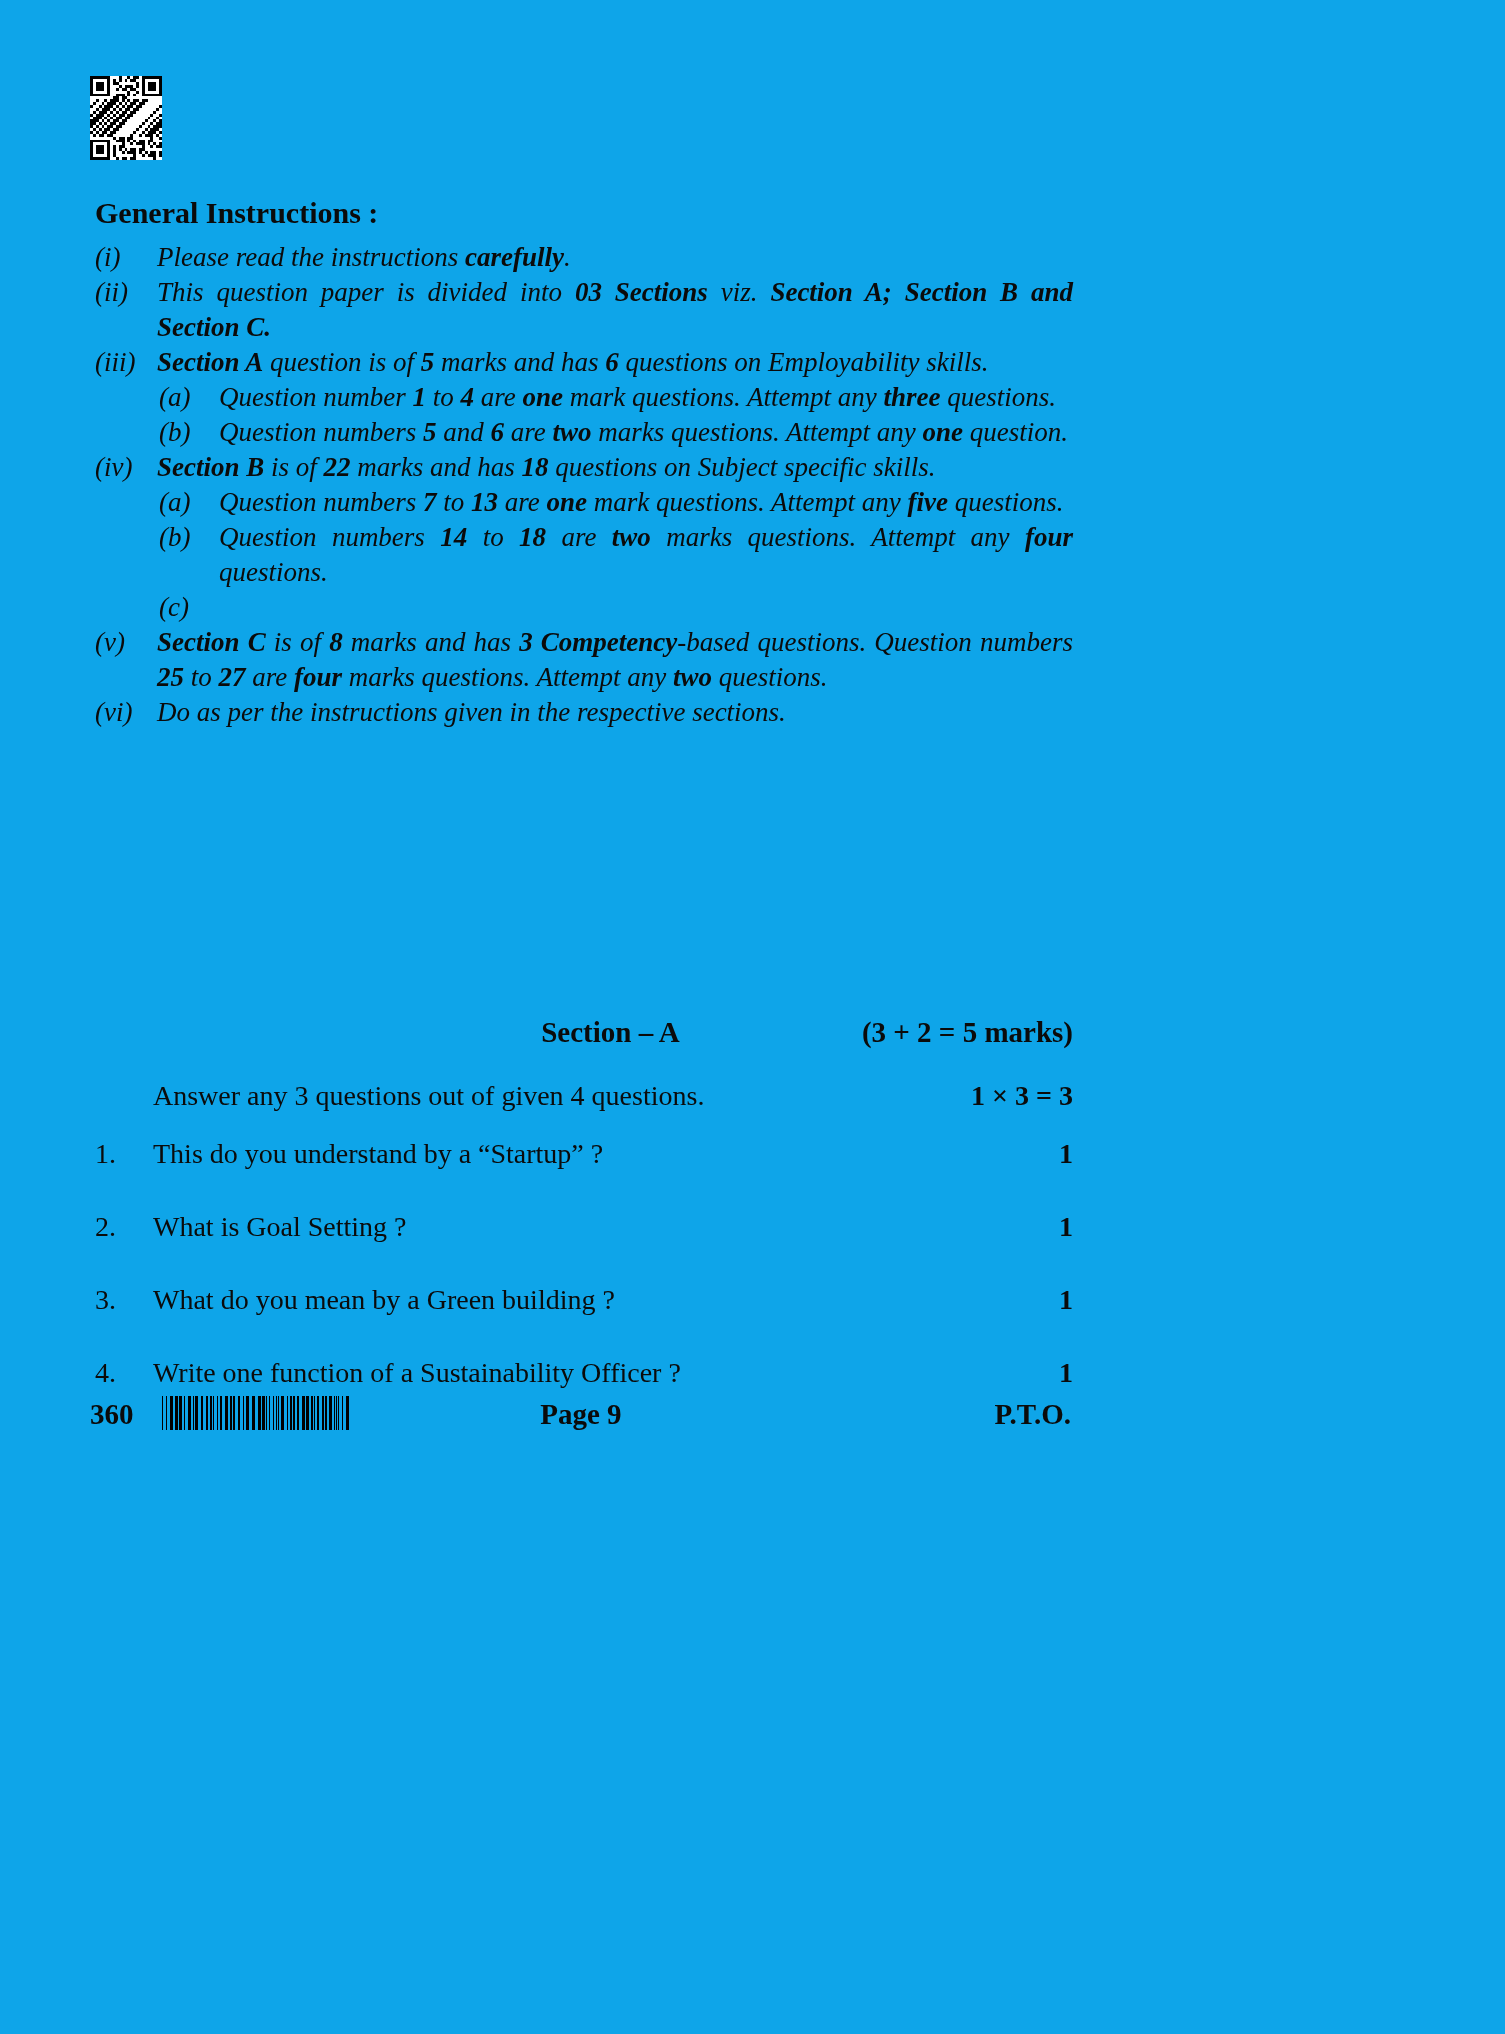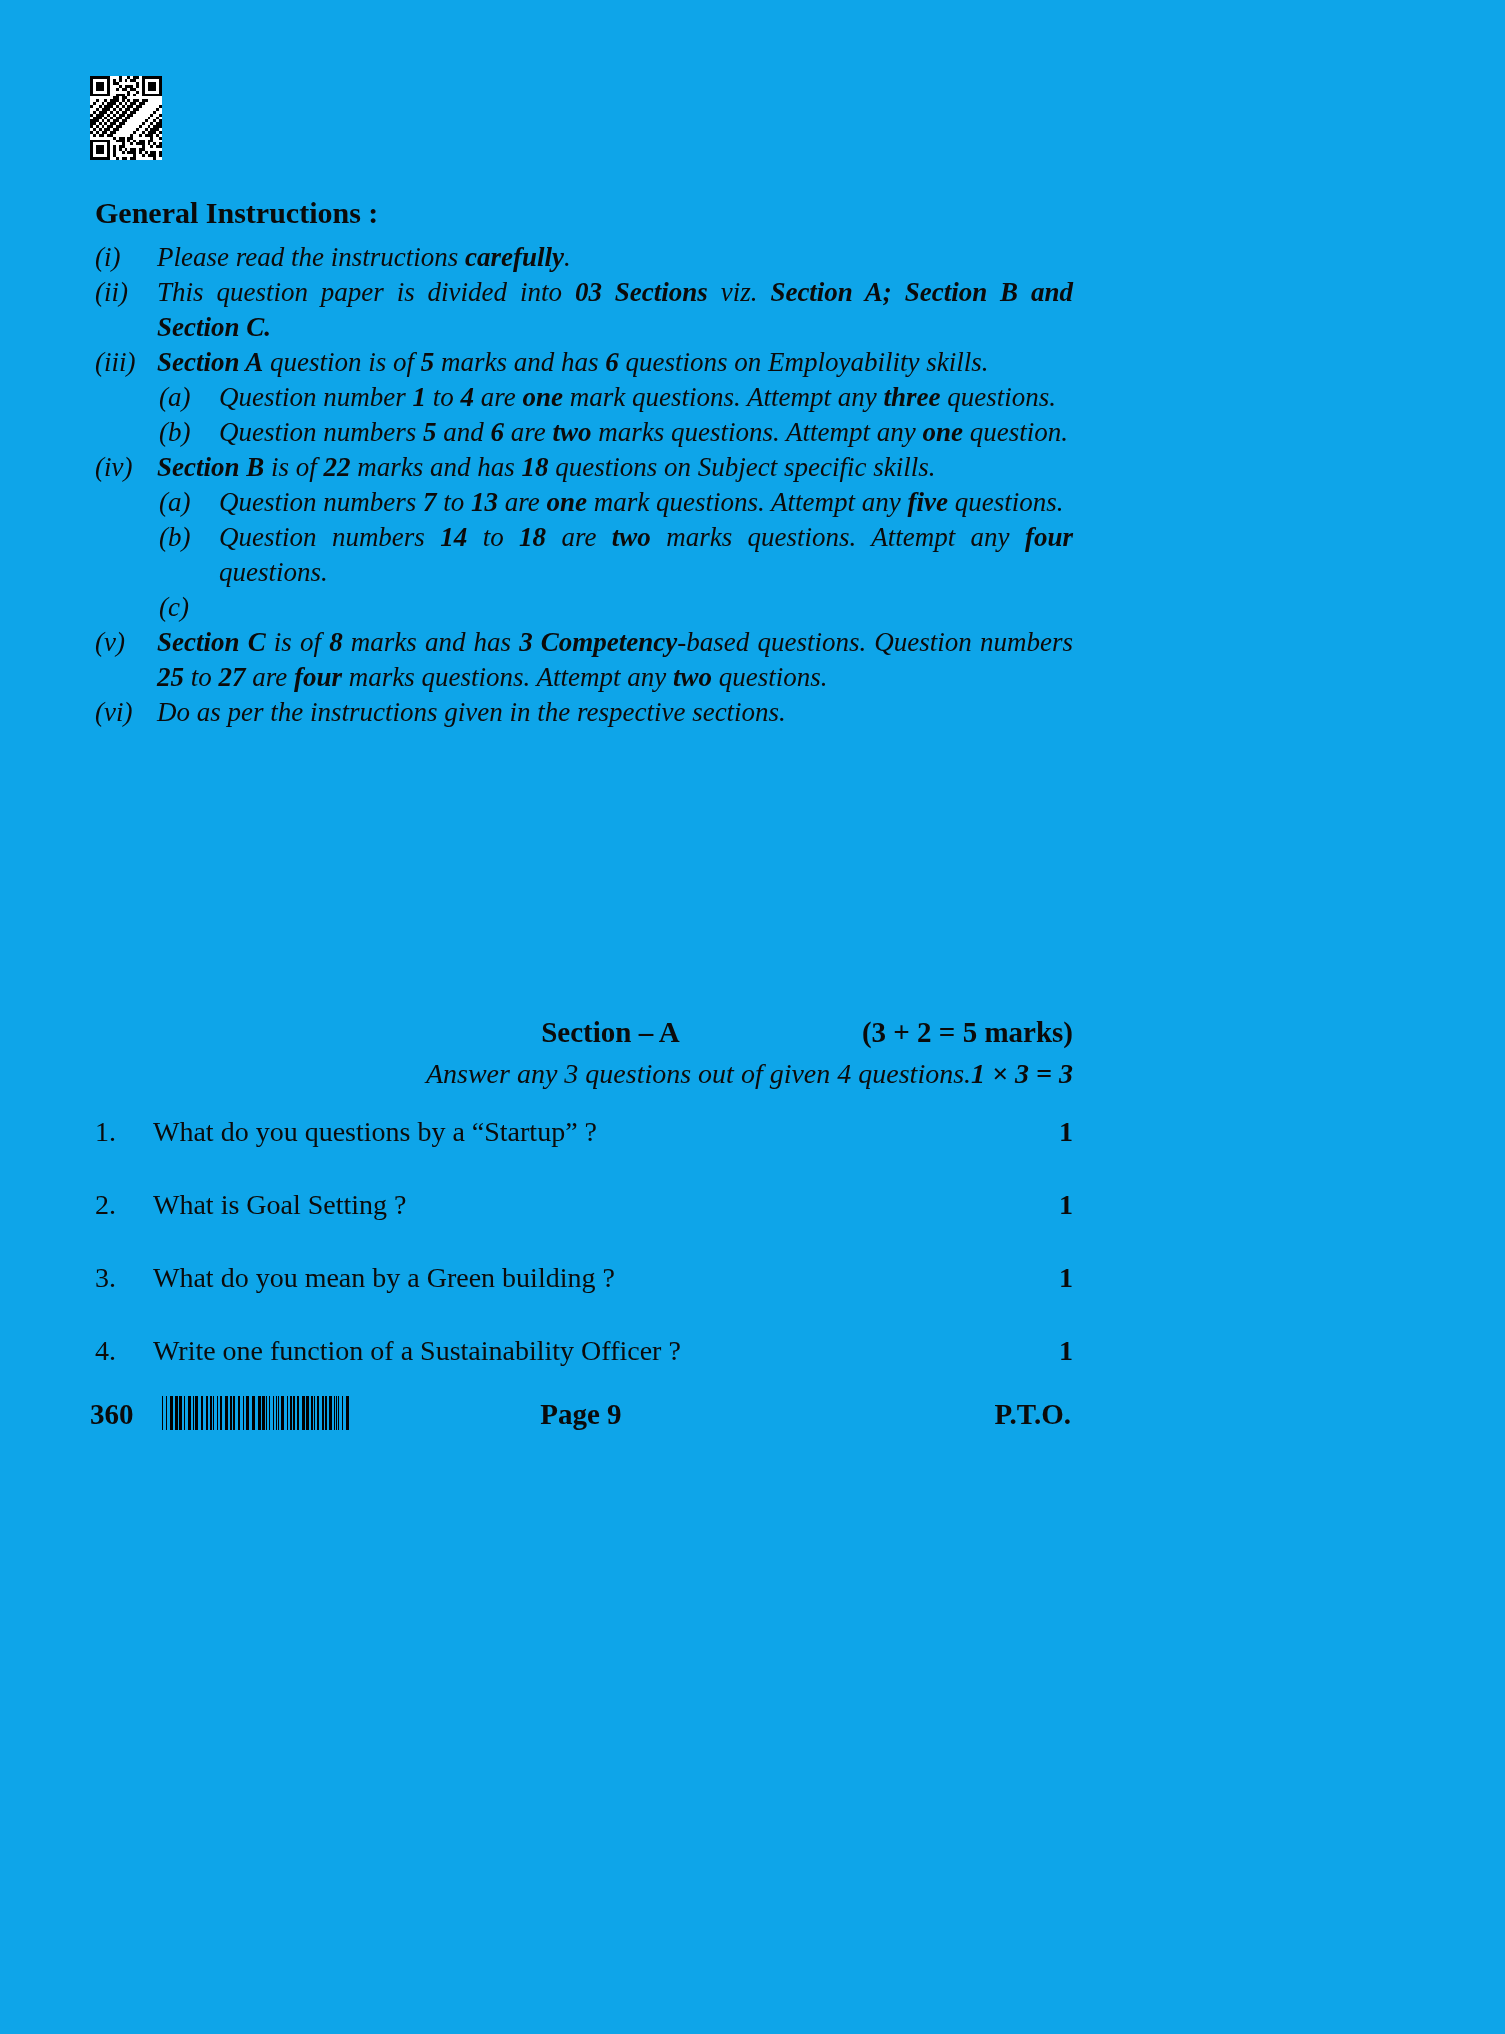--- a/index.html
+++ b/index.html
@@ -66,24 +66,23 @@
     margin-left: 32px;
   }
   .marks-note {
     position: absolute;
     right: 0;
     font-weight: bold;
     font-size: 29px;
   }
   .section-subtitle-row {
     display: flex;
-    justify-content: flex-end;
-    margin-top: 0;
+    justify-content: space-between;
+    margin-top: 22px;
     padding-left: 58px;
-    font-style: italic;
   }
   .marks-formula { font-weight: bold; }
 
   .question-row { display: flex; margin-top: 41px; }
   .question-row.first { margin-top: 26px; }
   .question-number { flex: 0 0 58px; }
   .question-text { flex: 1; }
   .question-marks { flex: 0 0 auto; font-weight: bold; padding-left: 20px; }
 
   
@@ -452,21 +451,21 @@
       <span class="section-title">Section – A</span>
       <span class="marks-note">(3 + 2 = 5 marks)</span>
     </div>
     <div class="section-subtitle-row">
       <span>Answer any 3 questions out of given 4 questions.</span>
       <span class="marks-formula">1 × 3 = 3</span>
     </div>
     <div>
         <div class="question-row first">
           <span class="question-number">1.</span>
-          <span class="question-text">What do you questions by a “Startup” ?</span>
+          <span class="question-text">This do you understand by a “Startup” ?</span>
           <span class="question-marks">1</span>
         </div>
         <div class="question-row">
           <span class="question-number">2.</span>
           <span class="question-text">What is Goal Setting ?</span>
           <span class="question-marks">1</span>
         </div>
         <div class="question-row">
           <span class="question-number">3.</span>
           <span class="question-text">What do you mean by a Green building ?</span>

